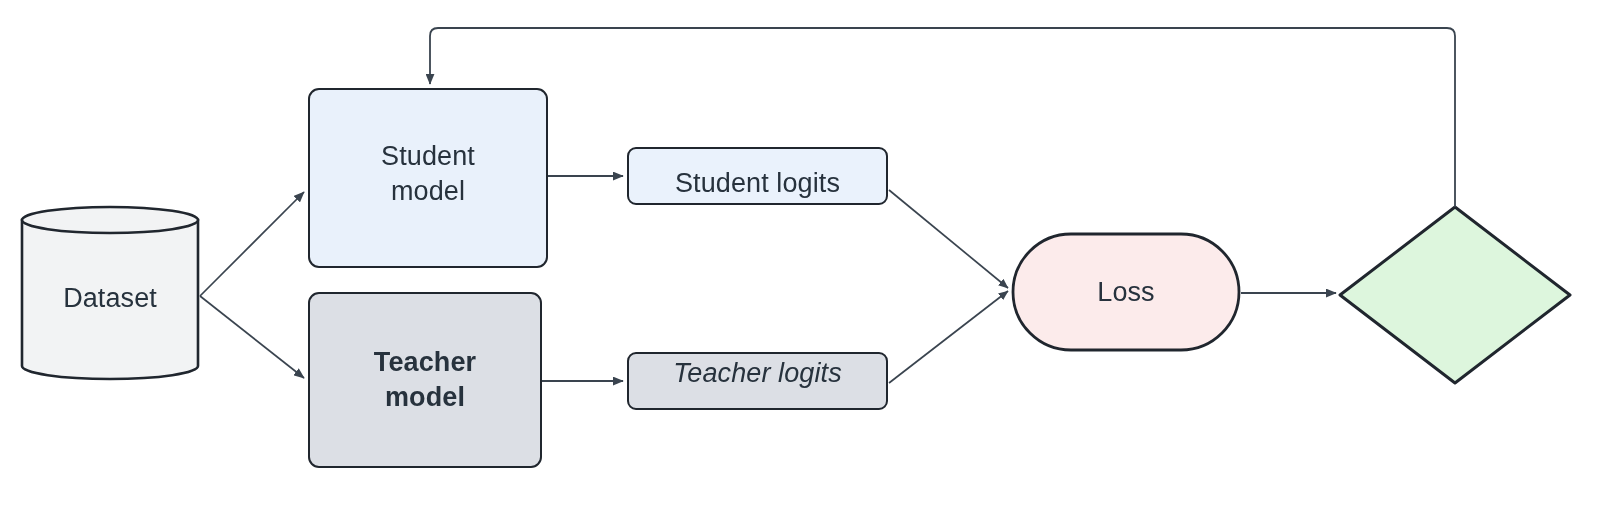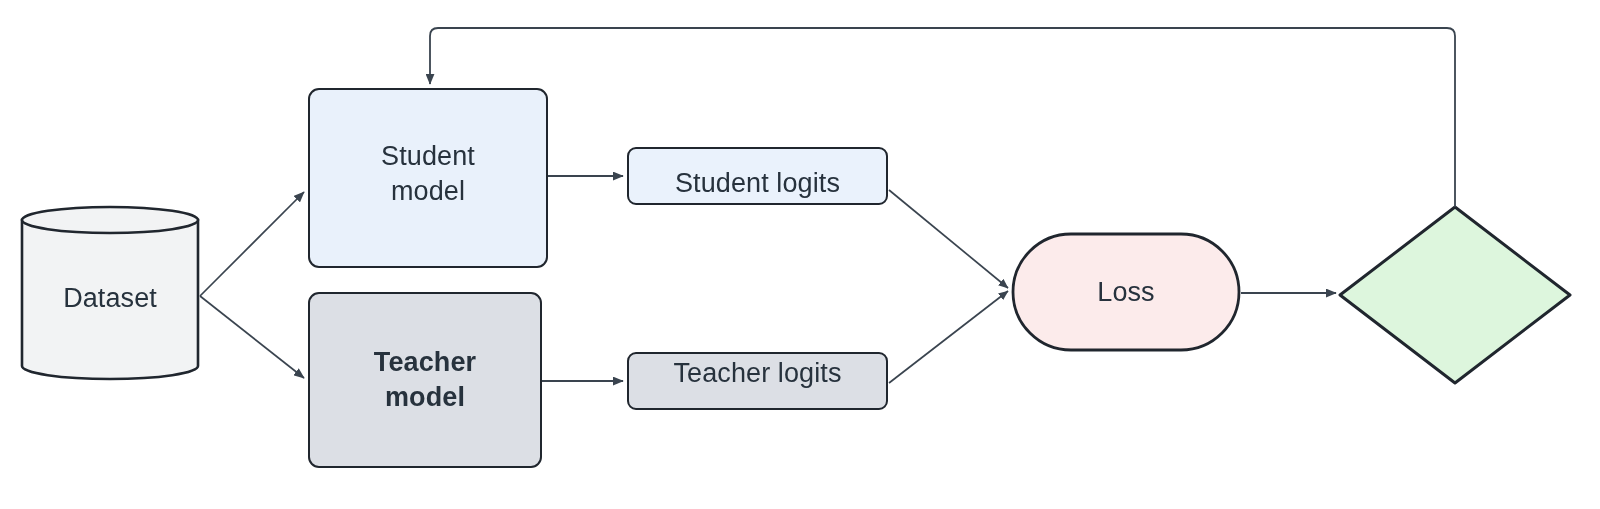--- a/index.html
+++ b/index.html
@@ -100,20 +100,20 @@
   </div>
   <div class="node-label" style="left:308px; top:292px; width:234px; height:176px;font-weight:bold;">Teacher
 model</div>
 
   <div class="node-shape rect-node" style="left:627px; top:147px; width:261px; height:58px; background:#eaf2fc; border-radius:9px;">
   </div>
   <div class="node-label" style="left:627px; top:147px; width:261px; height:72px;">Student logits</div>
 
   <div class="node-shape rect-node" style="left:627px; top:352px; width:261px; height:58px; background:#dcdfe5; border-radius:9px;">
   </div>
-  <div class="node-label" style="left:627px; top:352px; width:261px; height:42px;">Teacher logits</div>
+  <div class="node-label" style="left:627px; top:352px; width:261px; height:42px;font-style:italic;">Teacher logits</div>
 
   <div class="node-label" style="left:1013px; top:234px; width:226px; height:116px;">Loss</div>
 
   <div class="node-label" style="left:20px; top:218px; width:180px; height:160px;">Dataset</div>
 
 
 </div>
 
 </body></html>

